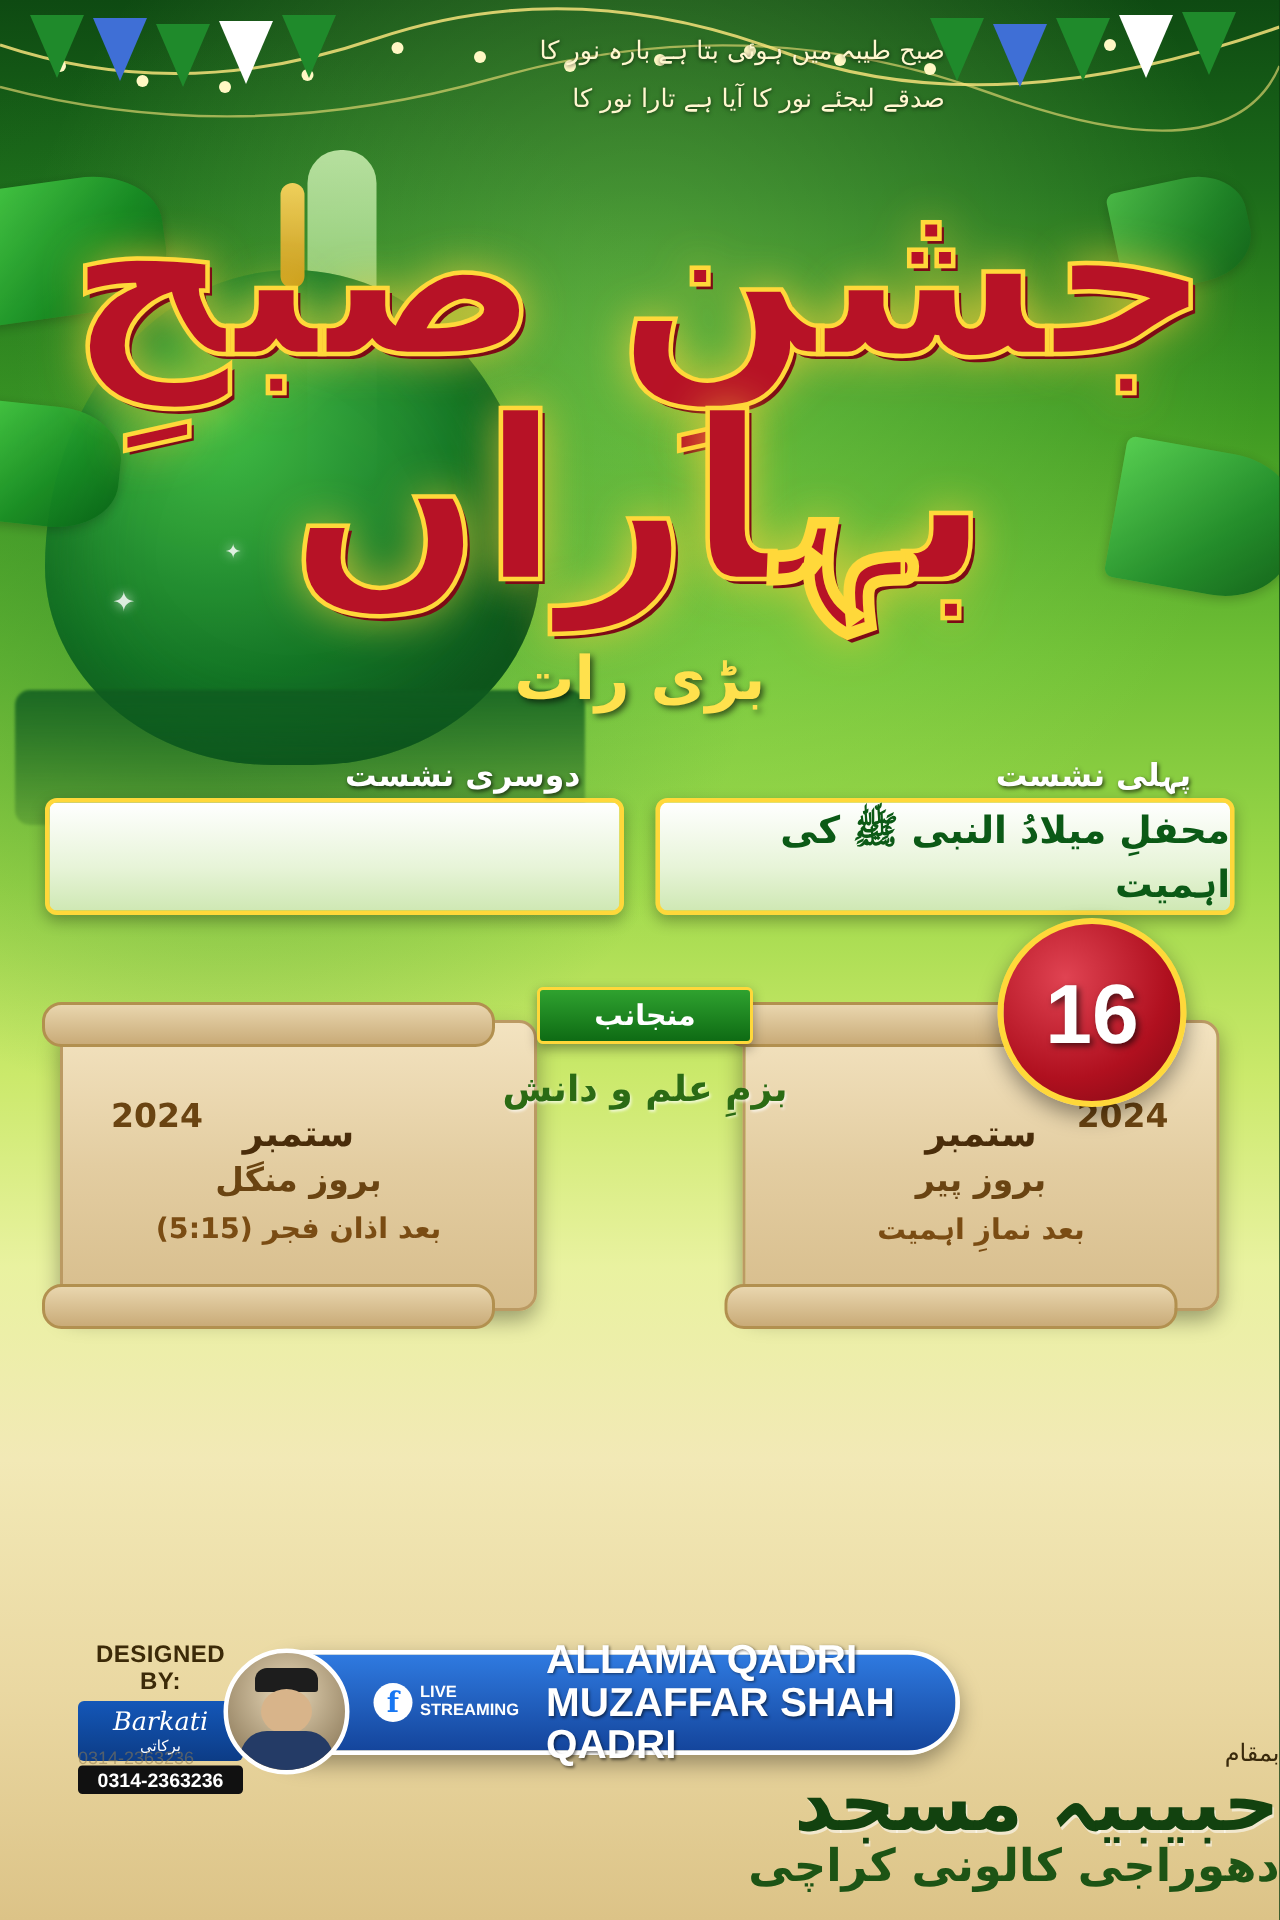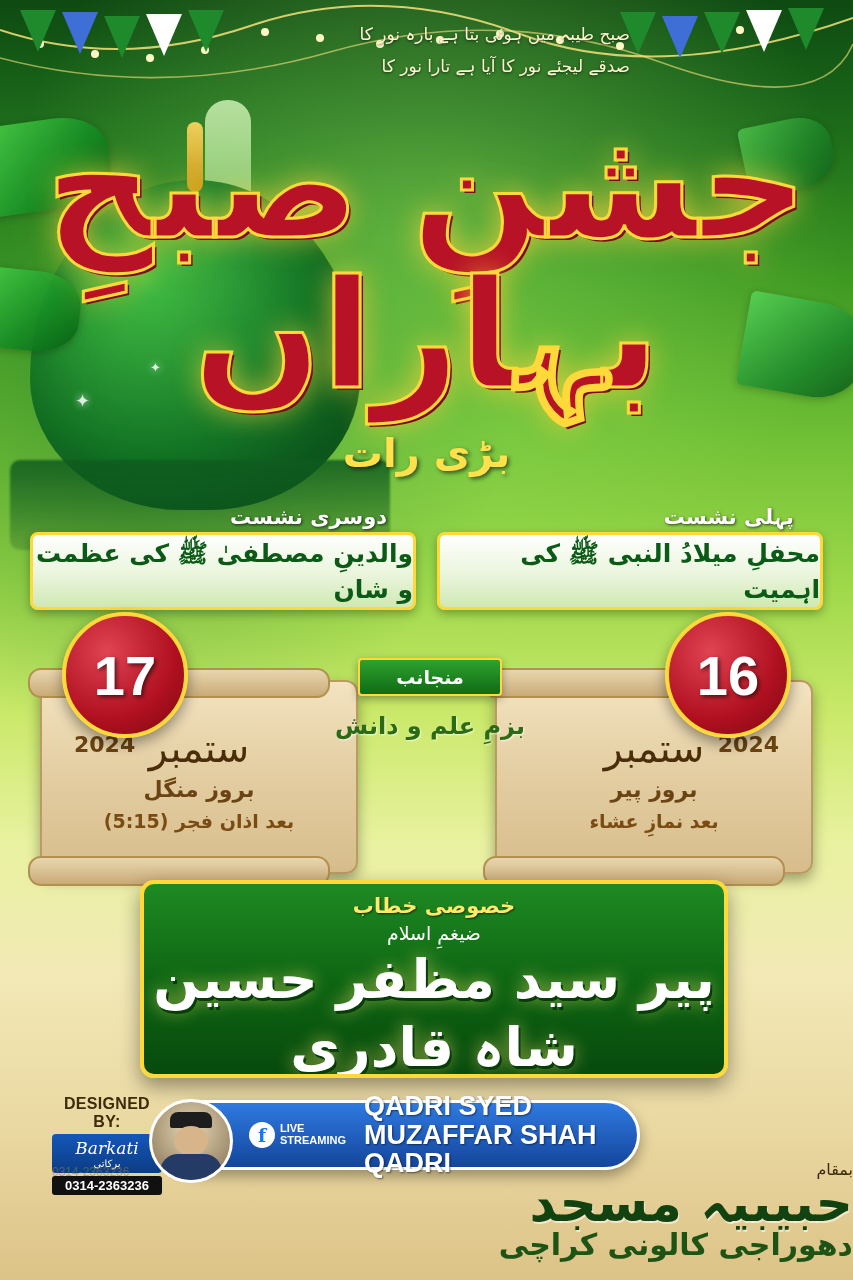--- a/index.html
+++ b/index.html
@@ -123,21 +123,21 @@
     border:2px solid #b2904f;border-radius:13px;
   }
   .scroll:before{top:-14px;}
   .scroll:after{bottom:-14px;}
   .scroll-right{right:0;}
   .scroll-left{left:0;}
   .scroll-body{
     position:absolute;inset:16px 14px;direction:rtl;text-align:center;
     color:#5a3a12;font-family:"DejaVu Sans", sans-serif;
   }
-  .s-month{font-size:39px;font-weight:normal;color:#4a2d0a;line-height:1.1;margin-top:30px;}
+  .s-month{font-size:24px;font-weight:bold;color:#4a2d0a;line-height:1.1;margin-top:45px;}
   .s-day{font-size:22px;font-weight:bold;color:#6a4412;margin-top:6px;}
   .s-time{font-size:19px;font-weight:bold;color:#7a4c13;margin-top:8px;}
   .s-year{
     position:absolute;top:34px;font-size:22px;font-weight:bold;color:#6a4412;
   }
   .s-year.r{right:18px;}
   .s-year.l{left:18px;}
   .date-badge{
     position:absolute;top:-18px;width:118px;height:118px;border-radius:50%;
     background:radial-gradient(circle at 35% 30%,#e04352,#b0101f 60%,#7d0813);
@@ -318,55 +318,48 @@
   </div>
   <div class="title-sub">بڑی رات</div>
 
   <div class="sessions">
     <div class="session">
       <div class="session-tag">پہلی نشست</div>
       <div class="session-text">محفلِ میلادُ النبی ﷺ کی اہمیت</div>
     </div>
     <div class="session">
       <div class="session-tag">دوسری نشست</div>
-      <div class="session-text">والدینِ مصطفیٰ ﷺ کی عظمت و شان</div>
     </div>
   </div>
 
   <div class="scrolls">
 
     <div class="scroll scroll-right">
       <div class="scroll-body">
         <div class="s-year r">2024</div>
         <div class="s-month">ستمبر</div>
         <div class="s-day">بروز پیر</div>
-        <div class="s-time">بعد نمازِ عشاء</div>
+        <div class="s-time">بعد نمازِ اہمیت</div>
       </div>
     </div>
     <div class="date-badge badge-right">16</div>
 
     <div class="scroll scroll-left">
       <div class="scroll-body">
         <div class="s-year l">2024</div>
         <div class="s-month">ستمبر</div>
         <div class="s-day">بروز منگل</div>
         <div class="s-time">بعد اذان فجر (5:15)</div>
       </div>
     </div>
-    <div class="date-badge badge-left">17</div>
 
     <div class="ribbon">منجانب</div>
     <div class="center-note">بزمِ علم و دانش</div>
   </div>
 
-  <div class="speaker-panel">
-    <div class="sp-top">خصوصی خطاب</div>
-    <div class="sp-small">ضیغمِ اسلام</div>
-    <div class="sp-name">پیر سید مظفر حسین شاہ قادری</div>
-  </div>
 
   <div class="designer">
     <div class="d-label">DESIGNED BY:</div>
     <div class="d-card">
       <div class="d-brand">Barkati</div>
       <div class="d-ar">برکاتی</div>
     </div>
     <div class="d-phone">0314-2363236</div>
   </div>
   <div class="ghost-phone">0314-2363236</div>
@@ -378,21 +371,21 @@
       <div class="la-body"></div>
     </div>
     <div class="fb-badge">
       <div class="fb-circle">f</div>
       <div class="fb-live">
         <div>LIVE</div>
         <div>STREAMING</div>
       </div>
     </div>
     <div class="live-name">
-      <div>QADRI SYED</div>
+      <div>ALLAMA QADRI</div>
       <div>MUZAFFAR SHAH QADRI</div>
     </div>
   </div>
 
   <div class="venue">
     <div class="venue-mark">بمقام</div>
     <div class="venue-main">حبیبیہ مسجد</div>
     <div class="venue-sub">دھوراجی کالونی کراچی</div>
   </div>
 

